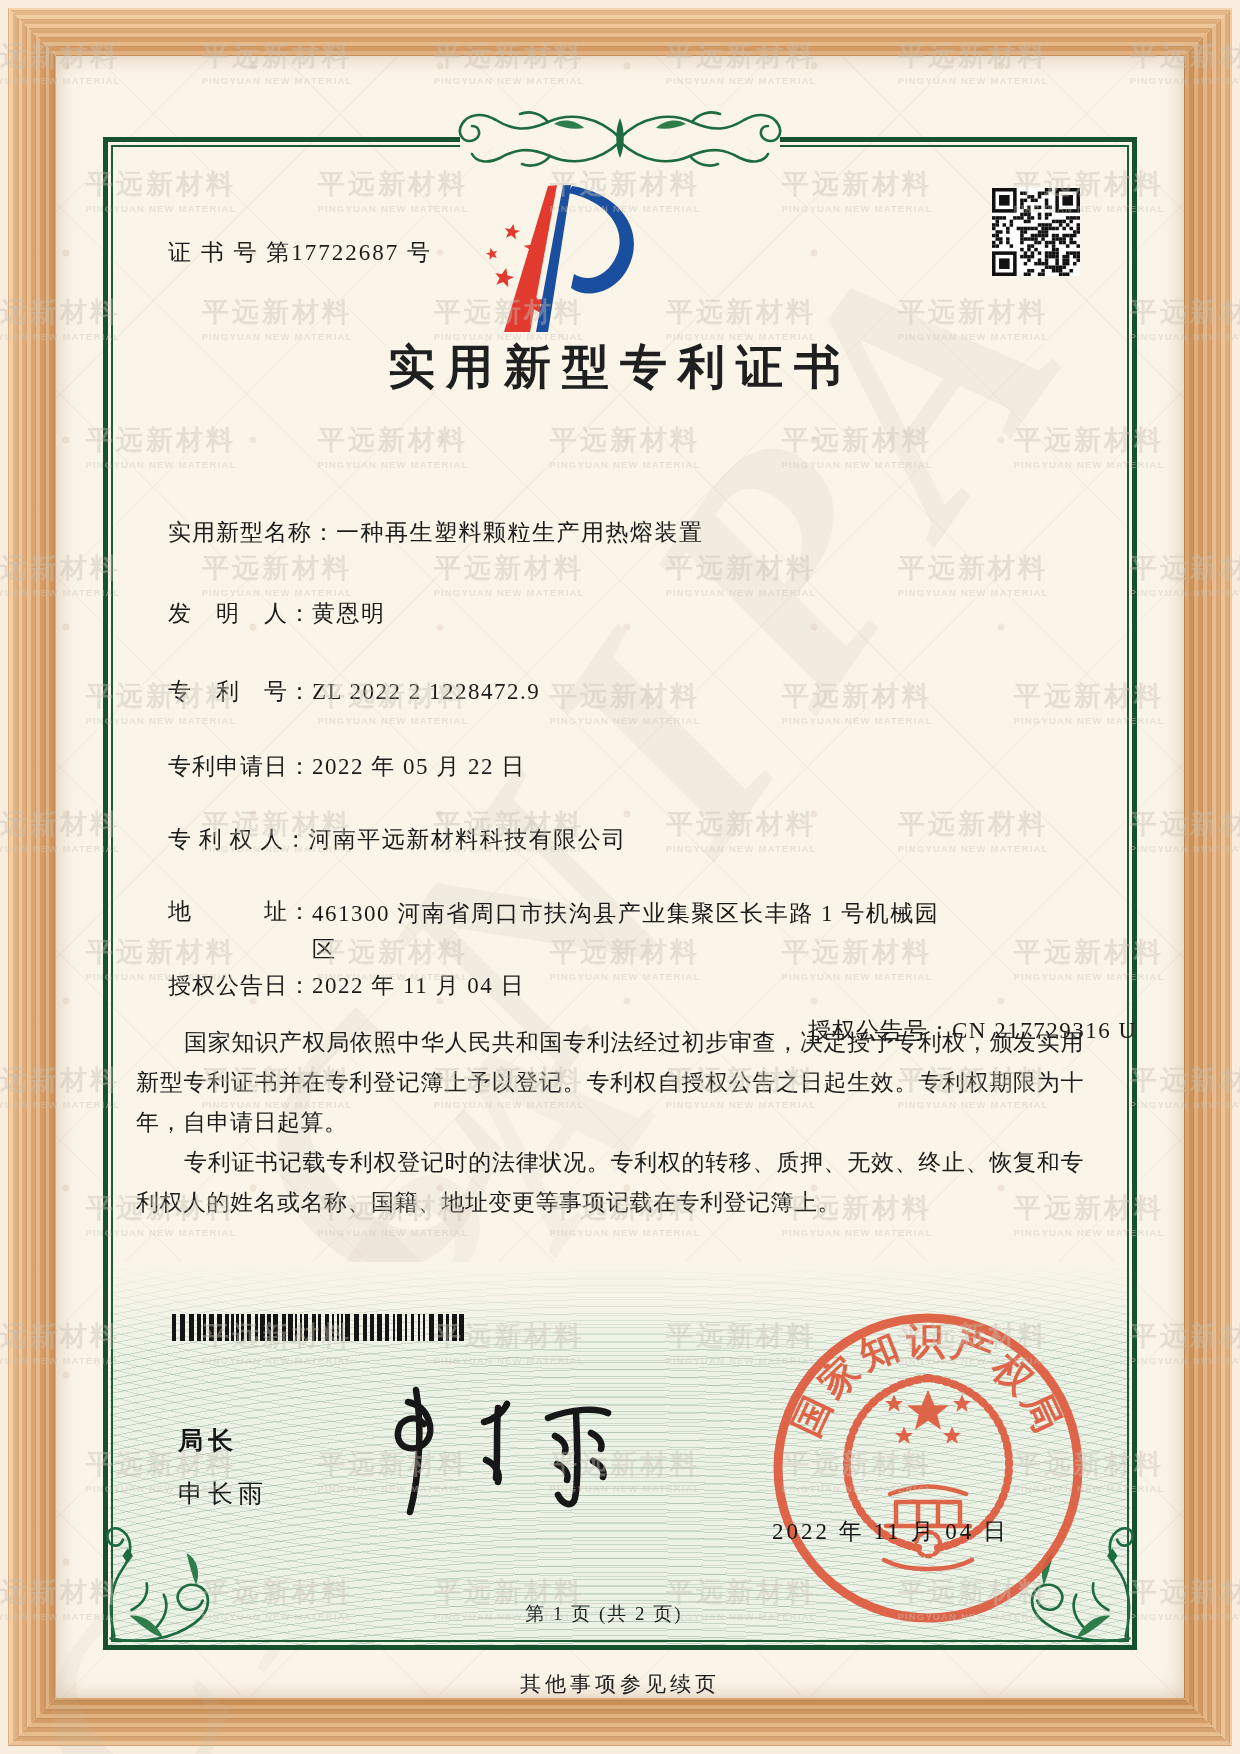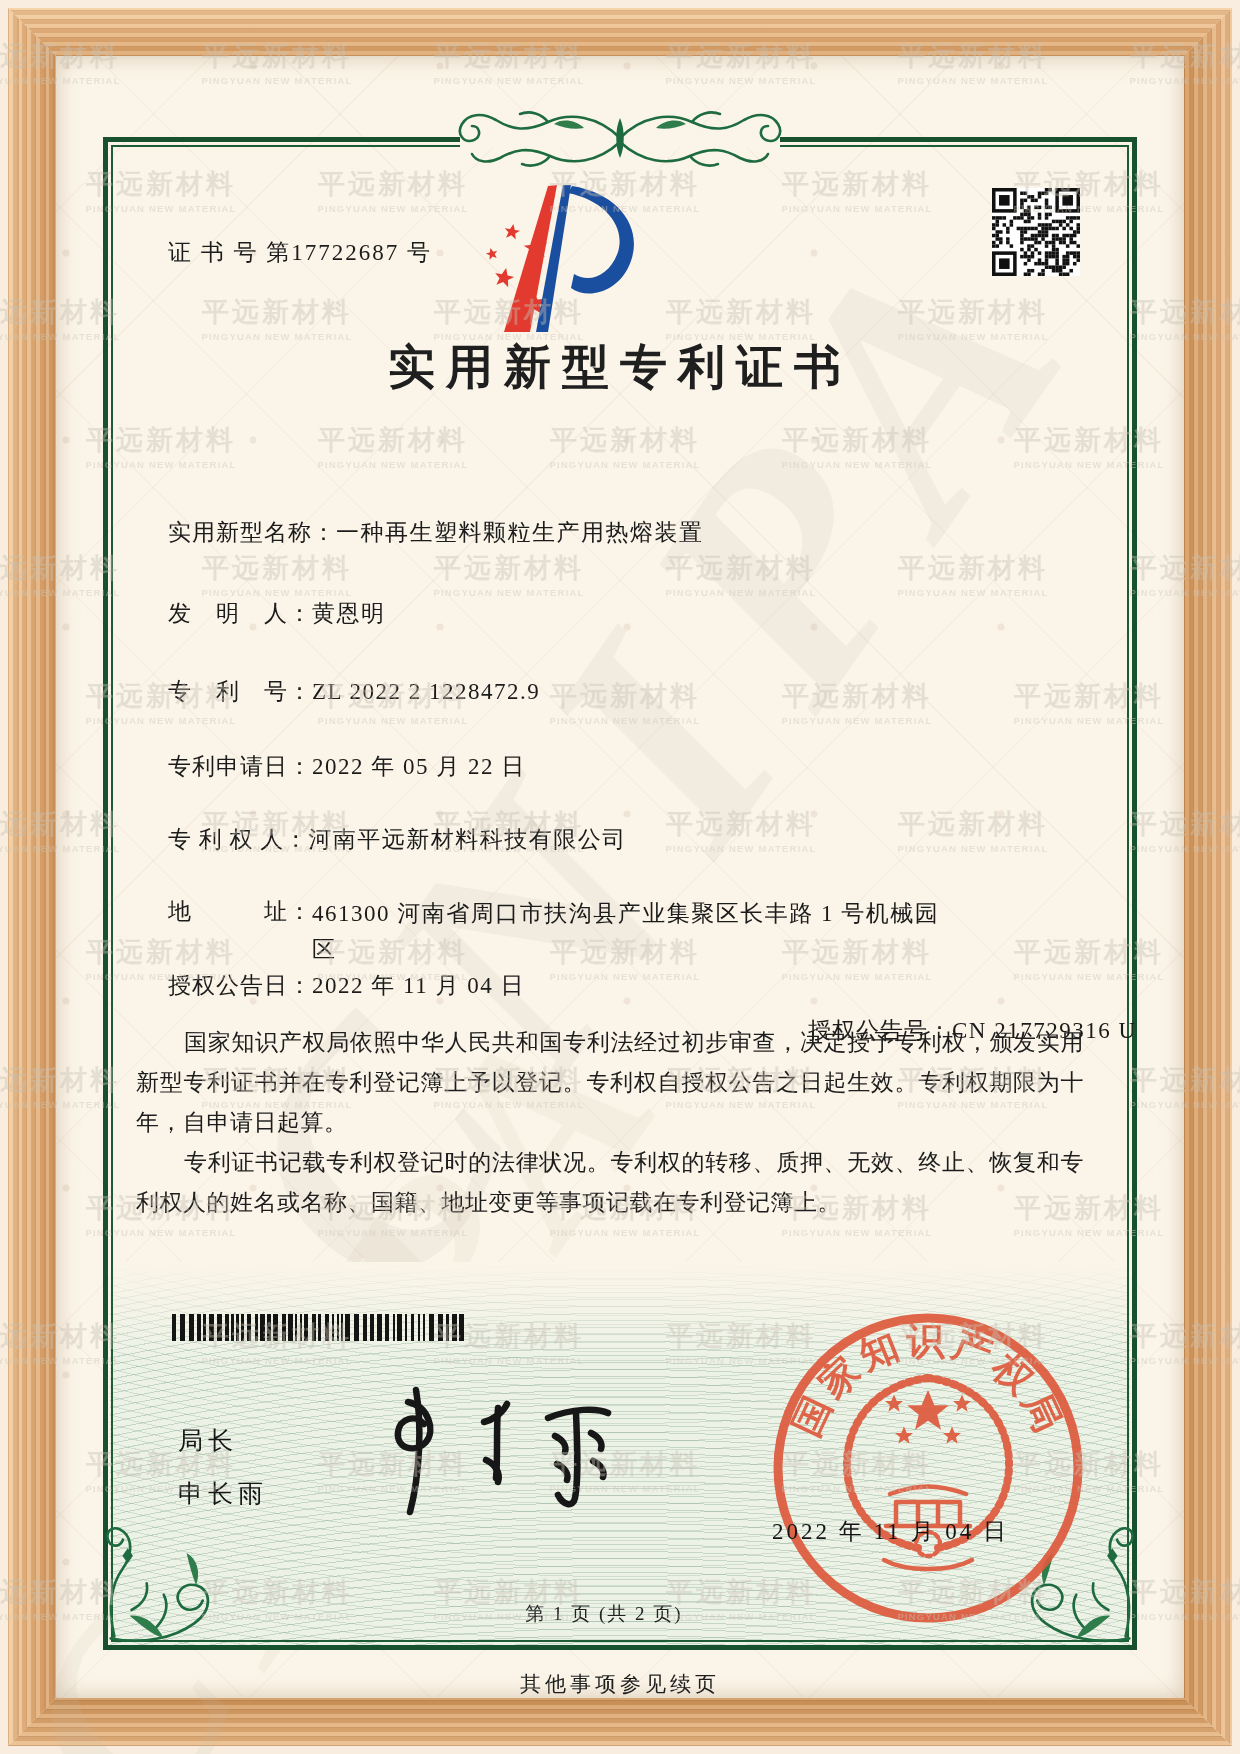--- a/index.html
+++ b/index.html
@@ -66,21 +66,21 @@
   .addr-val{display:inline-block;width:640px;vertical-align:top;white-space:normal;line-height:36px;}
   .pair2{position:absolute;left:640px;top:5px;margin-top:40px;}
   .paras{position:absolute;left:136px;top:1023px;width:948px;font-size:23px;line-height:40px;color:#1d1d1d;
     text-align:justify;letter-spacing:.5px;}
   .paras p{margin:0;text-indent:48px;}
 
   .barcode{position:absolute;left:172px;top:1314px;width:298px;height:27px;display:flex;align-items:stretch;}
   .barcode i{display:block;background:#141414;height:100%;}
 
   .signer{position:absolute;left:178px;font-size:25px;letter-spacing:5px;color:#161616;}
-  .signer.t{top:1424px;}
+  .signer.t{top:1424px;font-weight:bold;}
   .signer.n{top:1477px;}
   .sig-script{position:absolute;left:352px;top:1382px;width:270px;height:145px;}
 
   .seal{position:absolute;left:768px;top:1308px;width:320px;height:320px;mix-blend-mode:multiply;opacity:.93;}
   .seal-date{position:absolute;left:772px;top:1516px;width:330px;font-size:23px;letter-spacing:3px;color:#141414;z-index:8;}
   .page-info{position:absolute;left:0;top:1601px;width:1208px;text-align:center;font-size:19px;letter-spacing:2px;color:#222;z-index:8;}
   .cont-note{position:absolute;left:0;top:1670px;width:1240px;text-align:center;font-size:21px;letter-spacing:4px;color:#1d1d1d;z-index:8;}
 
   .qr{position:absolute;left:992px;top:188px;width:88px;height:88px;}
 

